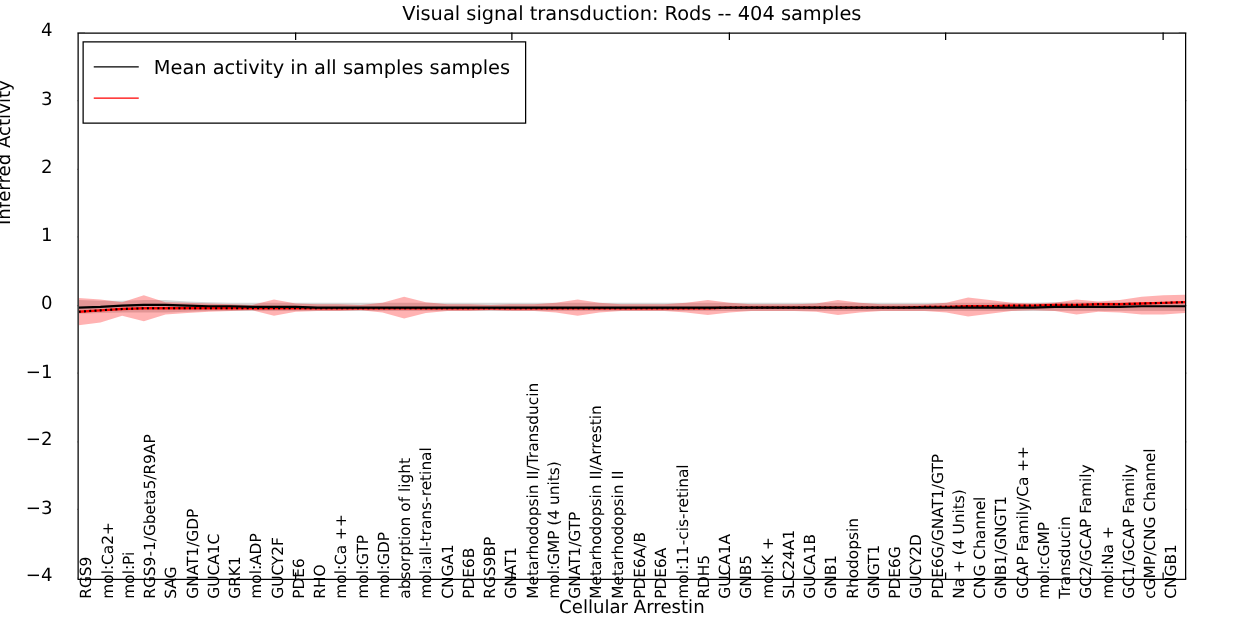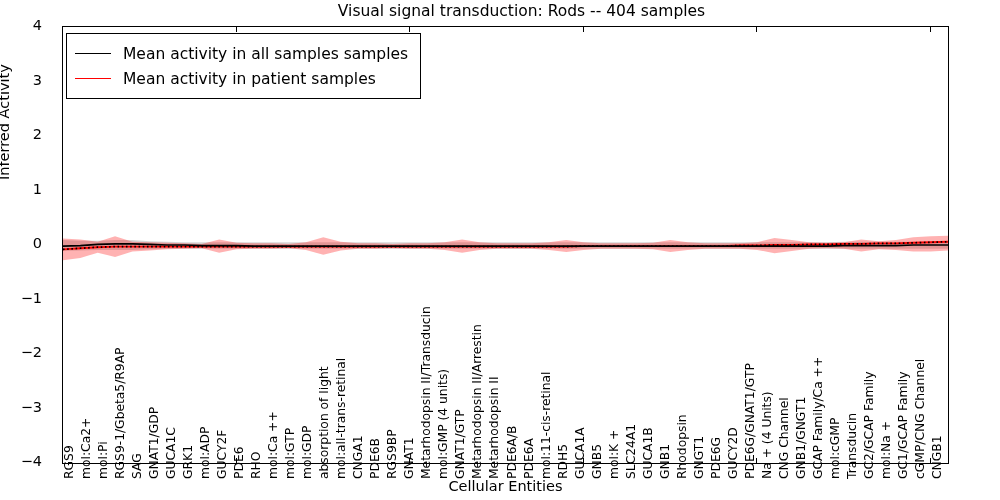--- a/index.html
+++ b/index.html
@@ -4,21 +4,21 @@
 <style>
   html,body{margin:0;padding:0;}
   body{
     width:1000px;height:500px;overflow:hidden;background:#ffffff;
     font-family:"DejaVu Sans", sans-serif;color:#000;
   }
   #root{position:relative;width:1000px;height:500px;}
 
   
   .title{
-    position:absolute;left:78px;top:2px;width:887px;
+    position:absolute;left:62px;top:2px;width:887px;
     text-align:center;font-size:15.5px;line-height:18px;color:#000;
     white-space:nowrap;
   }
 
   
   .plot-frame{
     position:absolute;left:62px;top:26px;width:887px;height:438px;
     border:1.4px solid #000;box-sizing:border-box;background:#fff;
   }
   .plot-inner{position:absolute;inset:0;overflow:hidden;}
@@ -177,26 +177,25 @@
       <div class="xcat" style="left: 806.837px; top: 0px; transform: translateY(467px) rotate(-90deg);">GNB1/GNGT1</div>
       <div class="xcat" style="left: 823.856px; top: 0px; transform: translateY(467px) rotate(-90deg);">GCAP Family/Ca ++</div>
       <div class="xcat" style="left: 840.875px; top: 0px; transform: translateY(467px) rotate(-90deg);">mol:cGMP</div>
       <div class="xcat" style="left: 857.894px; top: 0px; transform: translateY(467px) rotate(-90deg);">Transducin</div>
       <div class="xcat" style="left: 874.913px; top: 0px; transform: translateY(467px) rotate(-90deg);">GC2/GCAP Family</div>
       <div class="xcat" style="left: 891.933px; top: 0px; transform: translateY(467px) rotate(-90deg);">mol:Na +</div>
       <div class="xcat" style="left: 908.952px; top: 0px; transform: translateY(467px) rotate(-90deg);">GC1/GCAP Family</div>
       <div class="xcat" style="left: 925.971px; top: 0px; transform: translateY(467px) rotate(-90deg);">cGMP/CNG Channel</div>
       <div class="xcat" style="left: 942.99px; top: 0px; transform: translateY(467px) rotate(-90deg);">CNGB1</div>
     </div>
-  <div class="xlabel">Cellular Entities</div>
+  <div class="xlabel">Cellular Arrestin</div>
 
   <div class="legend">
     <div class="legend-row">
       <span class="legend-swatch"></span>
       <span class="legend-text">Mean activity in all samples samples</span>
     </div>
     <div class="legend-row">
       <span class="legend-swatch red"></span>
-      <span class="legend-text">Mean activity in patient samples</span>
     </div>
   </div>
 
 </div>
 
 </body></html>

